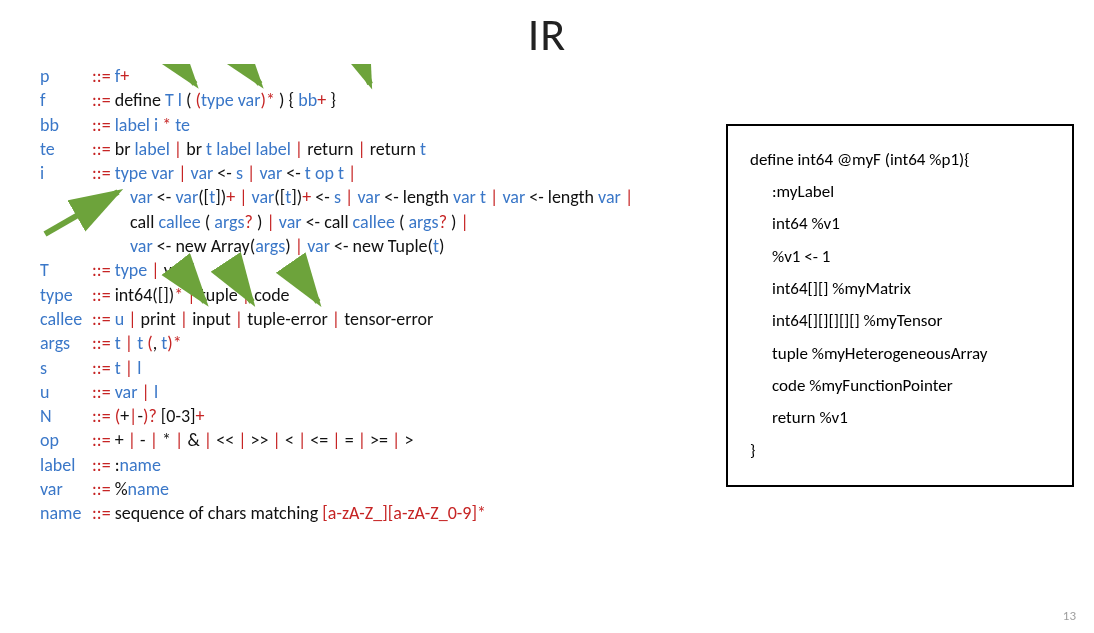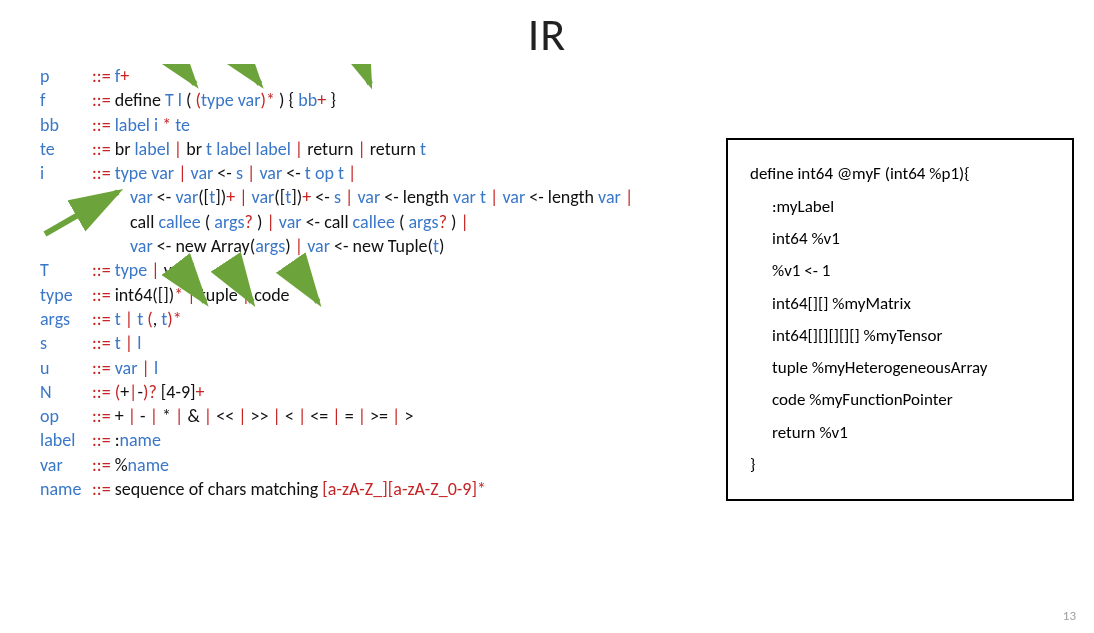--- a/index.html
+++ b/index.html
@@ -24,21 +24,21 @@
   .slide-num {
     position: absolute;
     right: 18px;
     bottom: 10px;
     font-size: 13px;
     color: #9d9d9d;
   }
   .content {
     display: flex;
     flex-direction: row;
-    align-items: flex-end;
+    align-items: center;
     padding: 0 20px 0 40px;
   }
   .grammar {
     flex: 1;
     font-size: 18px;
     line-height: 1.35;
     padding-right: 20px;
     position: relative;
   }
   .row { white-space: nowrap; }
@@ -92,24 +92,25 @@
     <div class="row"><span class="pad-nt nt">p</span><span class="meta">::= </span><span><span class="nt">f</span><span class="meta">+</span></span></div>
     <div class="row"><span class="pad-nt nt">f</span><span class="meta">::= </span><span><span class="lit">define </span><span class="nt">T</span><span class="lit"> </span><span class="nt">l</span><span class="lit"> ( </span><span class="meta">(</span><span class="nt">type var</span><span class="meta">)*</span><span class="lit"> ) { </span><span class="nt">bb</span><span class="meta">+ </span><span class="lit">}</span></span></div>
     <div class="row"><span class="pad-nt nt">bb</span><span class="meta">::= </span><span><span class="nt">label i </span><span class="meta">*</span><span class="nt"> te</span></span></div>
     <div class="row"><span class="pad-nt nt">te</span><span class="meta">::= </span><span><span class="lit">br </span><span class="nt">label</span><span class="lit">  </span><span class="meta">| </span><span class="lit">br </span><span class="nt">t label label</span><span class="meta"> |</span><span class="lit"> return </span><span class="meta">|</span><span class="lit"> return </span><span class="nt">t</span></span></div>
     <div class="row"><span class="pad-nt nt">i</span><span class="meta">::= </span><span><span class="nt">type var </span><span class="meta">| </span><span class="nt">var</span><span class="lit"> &lt;- </span><span class="nt">s</span><span class="meta"> | </span><span class="nt">var</span><span class="lit"> &lt;- </span><span class="nt">t op t</span><span class="meta"> |</span></span></div>
     <div class="row2"><span><span class="nt">var</span><span class="lit"> &lt;- </span><span class="nt">var</span><span class="lit">([</span><span class="nt">t</span><span class="lit">])</span><span class="meta">+ | </span><span class="nt">var</span><span class="lit">([</span><span class="nt">t</span><span class="lit">])</span><span class="meta">+</span><span class="lit"> &lt;- </span><span class="nt">s</span><span class="meta"> | </span><span class="nt">var</span><span class="lit"> &lt;- length </span><span class="nt">var t</span><span class="meta"> | </span><span class="nt">var</span><span class="lit"> &lt;- length </span><span class="nt">var</span><span class="meta"> |</span></span></div>
     <div class="row2"><span><span class="lit">call </span><span class="nt">callee</span><span class="lit"> ( </span><span class="nt">args</span><span class="meta">?</span><span class="lit"> ) </span><span class="meta">|</span><span class="nt"> var</span><span class="lit"> &lt;- call </span><span class="nt">callee</span><span class="lit"> ( </span><span class="nt">args</span><span class="meta">?</span><span class="lit"> ) </span><span class="meta">|</span></span></div>
     <div class="row2"><span><span class="nt"> var</span><span class="lit"> &lt;- new Array(</span><span class="nt">args</span><span class="lit">) </span><span class="meta">|</span><span class="nt"> var</span><span class="lit"> &lt;- new Tuple(</span><span class="nt">t</span><span class="lit">)</span></span></div>
     <div class="row"><span class="pad-nt nt">T</span><span class="meta">::= </span><span><span class="nt">type</span><span class="meta"> | </span><span class="lit">void</span></span></div>
     <div class="row"><span class="pad-nt nt">type</span><span class="meta">::= </span><span><span class="lit">int64([])</span><span class="meta">* |</span><span class="lit"> tuple </span><span class="meta">|</span><span class="lit"> code</span></span></div>
+    <div class="row"><span class="pad-nt nt">callee</span><span class="meta">::= </span><span><span class="nt">u </span><span class="meta">|</span><span class="lit"> print </span><span class="meta">|</span><span class="lit"> input </span><span class="meta">|</span><span class="lit"> tuple-error </span><span class="meta">|</span><span class="lit"> tensor-error</span></span></div>
     <div class="row"><span class="pad-nt nt">args</span><span class="meta">::= </span><span><span class="nt">t </span><span class="meta">|</span><span class="nt"> t </span><span class="meta">(</span><span class="lit">,</span><span class="nt"> t</span><span class="meta">)*</span></span></div>
     <div class="row"><span class="pad-nt nt">s</span><span class="meta">::= </span><span><span class="nt">t </span><span class="meta">|</span><span class="nt"> l</span></span></div>
     <div class="row"><span class="pad-nt nt">u</span><span class="meta">::= </span><span><span class="nt">var </span><span class="meta">|</span><span class="nt"> l</span></span></div>
-    <div class="row"><span class="pad-nt nt">N</span><span class="meta">::= </span><span><span class="meta">(</span><span class="lit">+</span><span class="meta">|</span><span class="lit">-</span><span class="meta">)?</span><span class="lit"> [4-9]</span><span class="meta">+</span></span></div>
+    <div class="row"><span class="pad-nt nt">N</span><span class="meta">::= </span><span><span class="meta">(</span><span class="lit">+</span><span class="meta">|</span><span class="lit">-</span><span class="meta">)?</span><span class="lit"> [0-3]</span><span class="meta">+</span></span></div>
     <div class="row"><span class="pad-nt nt">op</span><span class="meta">::= </span><span><span class="lit">+ </span><span class="meta">|</span><span class="lit"> - </span><span class="meta">|</span><span class="lit"> * </span><span class="meta">|</span><span class="lit"> &amp; </span><span class="meta">|</span><span class="lit"> &lt;&lt; </span><span class="meta">|</span><span class="lit"> &gt;&gt; </span><span class="meta">|</span><span class="lit"> &lt; </span><span class="meta">|</span><span class="lit"> &lt;= </span><span class="meta">|</span><span class="lit"> = </span><span class="meta">|</span><span class="lit"> &gt;= </span><span class="meta">|</span><span class="lit"> &gt;</span></span></div>
     <div class="row"><span class="pad-nt nt">label</span><span class="meta">::= </span><span><span class="lit">:</span><span class="nt">name</span></span></div>
     <div class="row"><span class="pad-nt nt">var</span><span class="meta">::= </span><span><span class="lit">%</span><span class="nt">name</span></span></div>
     <div class="row"><span class="pad-nt nt">name</span><span class="meta">::= </span><span><span class="lit">sequence of chars matching </span><span class="meta">[a-zA-Z_][a-zA-Z_0-9]*</span></span></div>
   </div>
 
   <div class="codebox">
     <div>define int64 @myF (int64 %p1){</div>
     <div class="ind1">:myLabel</div>
     <div class="ind1">int64 %v1</div>

